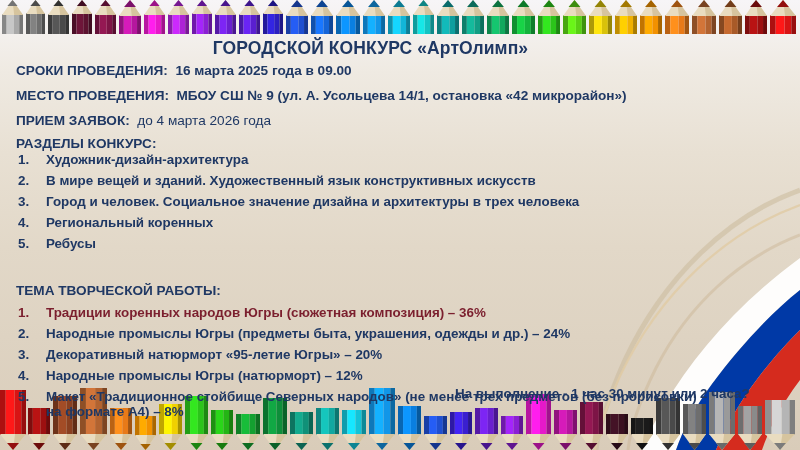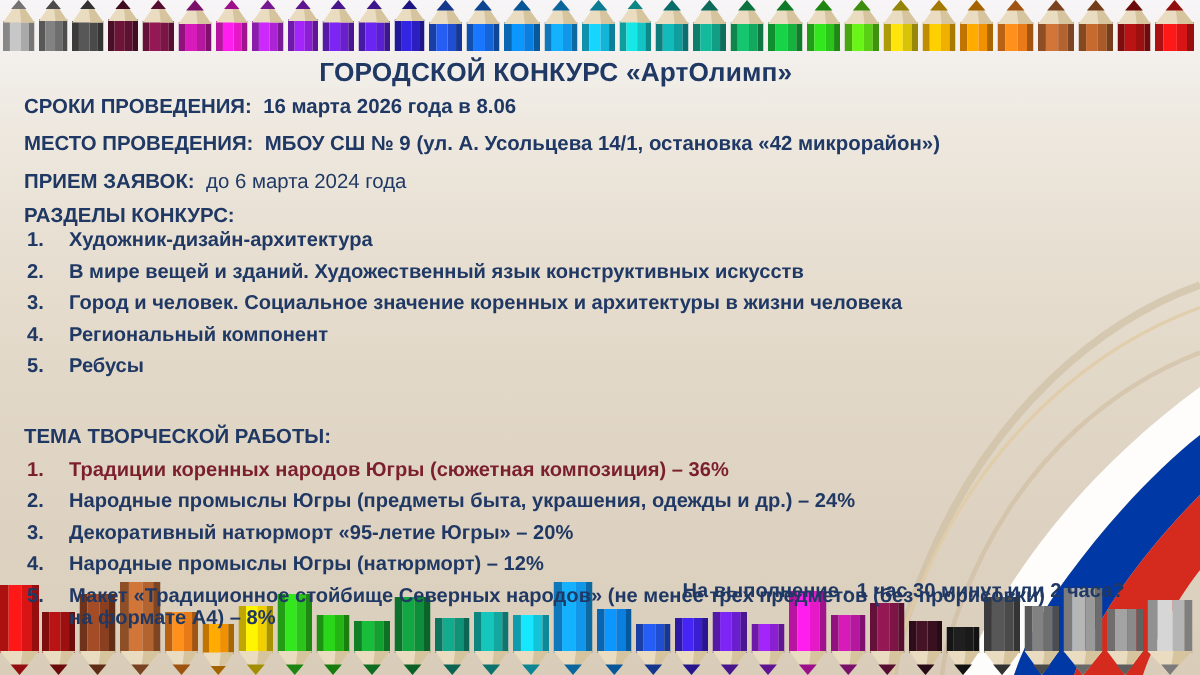--- a/index.html
+++ b/index.html
@@ -851,46 +851,46 @@
         </g>
       </svg>
     </div>
 
   <div class="content">
 
     <div class="title">ГОРОДСКОЙ КОНКУРС «АртОлимп»</div>
 
     <div class="line" style="top:63px;">
       <span class="bld">СРОКИ ПРОВЕДЕНИЯ:</span>
-      <span class="bld">&nbsp;</span><span class="bld">16 марта 2026 года в 8.06</span>
+      <span class="bld">&nbsp;</span><span class="bld">16 марта 2025 года в 09.00</span>
     </div>
 
     <div class="line" style="top:88px;">
       <span class="bld">МЕСТО ПРОВЕДЕНИЯ:</span>
       <span class="bld">&nbsp;</span><span class="bld">МБОУ СШ № 9 (ул. А. Усольцева 14/1, остановка «42 микрорайон»)</span>
     </div>
 
     <div class="line" style="top:113px;">
       <span class="bld">ПРИЕМ ЗАЯВОК:</span>
-      <span class="reg">&nbsp;</span><span class="reg">до 6 марта 2024 года</span>
+      <span class="reg">&nbsp;</span><span class="reg">до 4 марта 2026 года</span>
     </div>
 
     <div class="line bold" style="top:136px;">РАЗДЕЛЫ КОНКУРС:</div>
 
     <div class="li" style="top:152px;">
       <span class="num">1.</span><span>Художник-дизайн-архитектура</span>
     </div>
     <div class="li" style="top:173px;">
       <span class="num">2.</span><span>В мире вещей и зданий. Художественный язык конструктивных искусств</span>
     </div>
     <div class="li" style="top:194px;">
-      <span class="num">3.</span><span>Город и человек. Социальное значение коренных и архитектуры в жизни человека</span>
+      <span class="num">3.</span><span>Город и человек. Социальное значение дизайна и архитектуры в трех человека</span>
     </div>
     <div class="li" style="top:215px;">
-      <span class="num">4.</span><span>Региональный компонент</span>
+      <span class="num">4.</span><span>Региональный коренных</span>
     </div>
     <div class="li" style="top:236px;">
       <span class="num">5.</span><span>Ребусы</span>
     </div>
 
 
     <div class="line bold" style="top:283px;">ТЕМА ТВОРЧЕСКОЙ РАБОТЫ:</div>
 
     <div class="li maroon" style="top:305px;">
       <span class="num">1.</span><span>Традиции коренных народов Югры (сюжетная композиция) – 36%</span>

